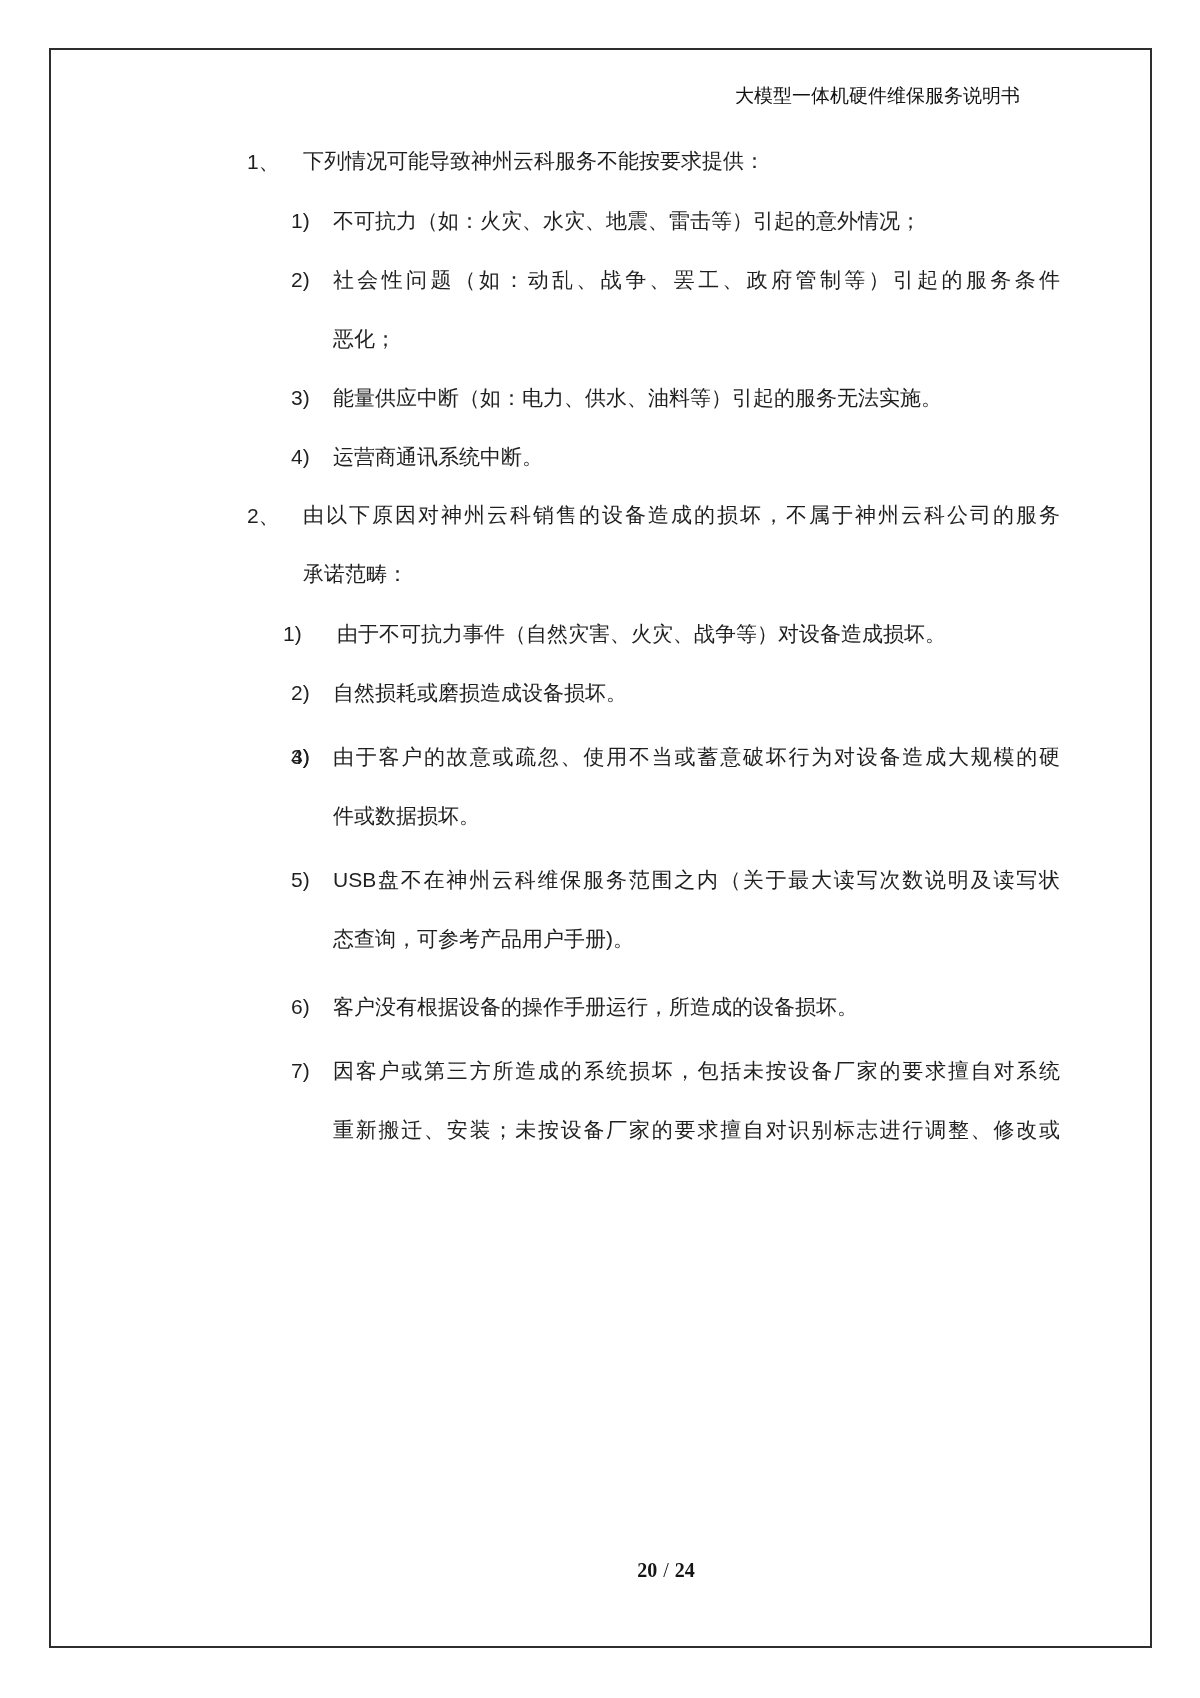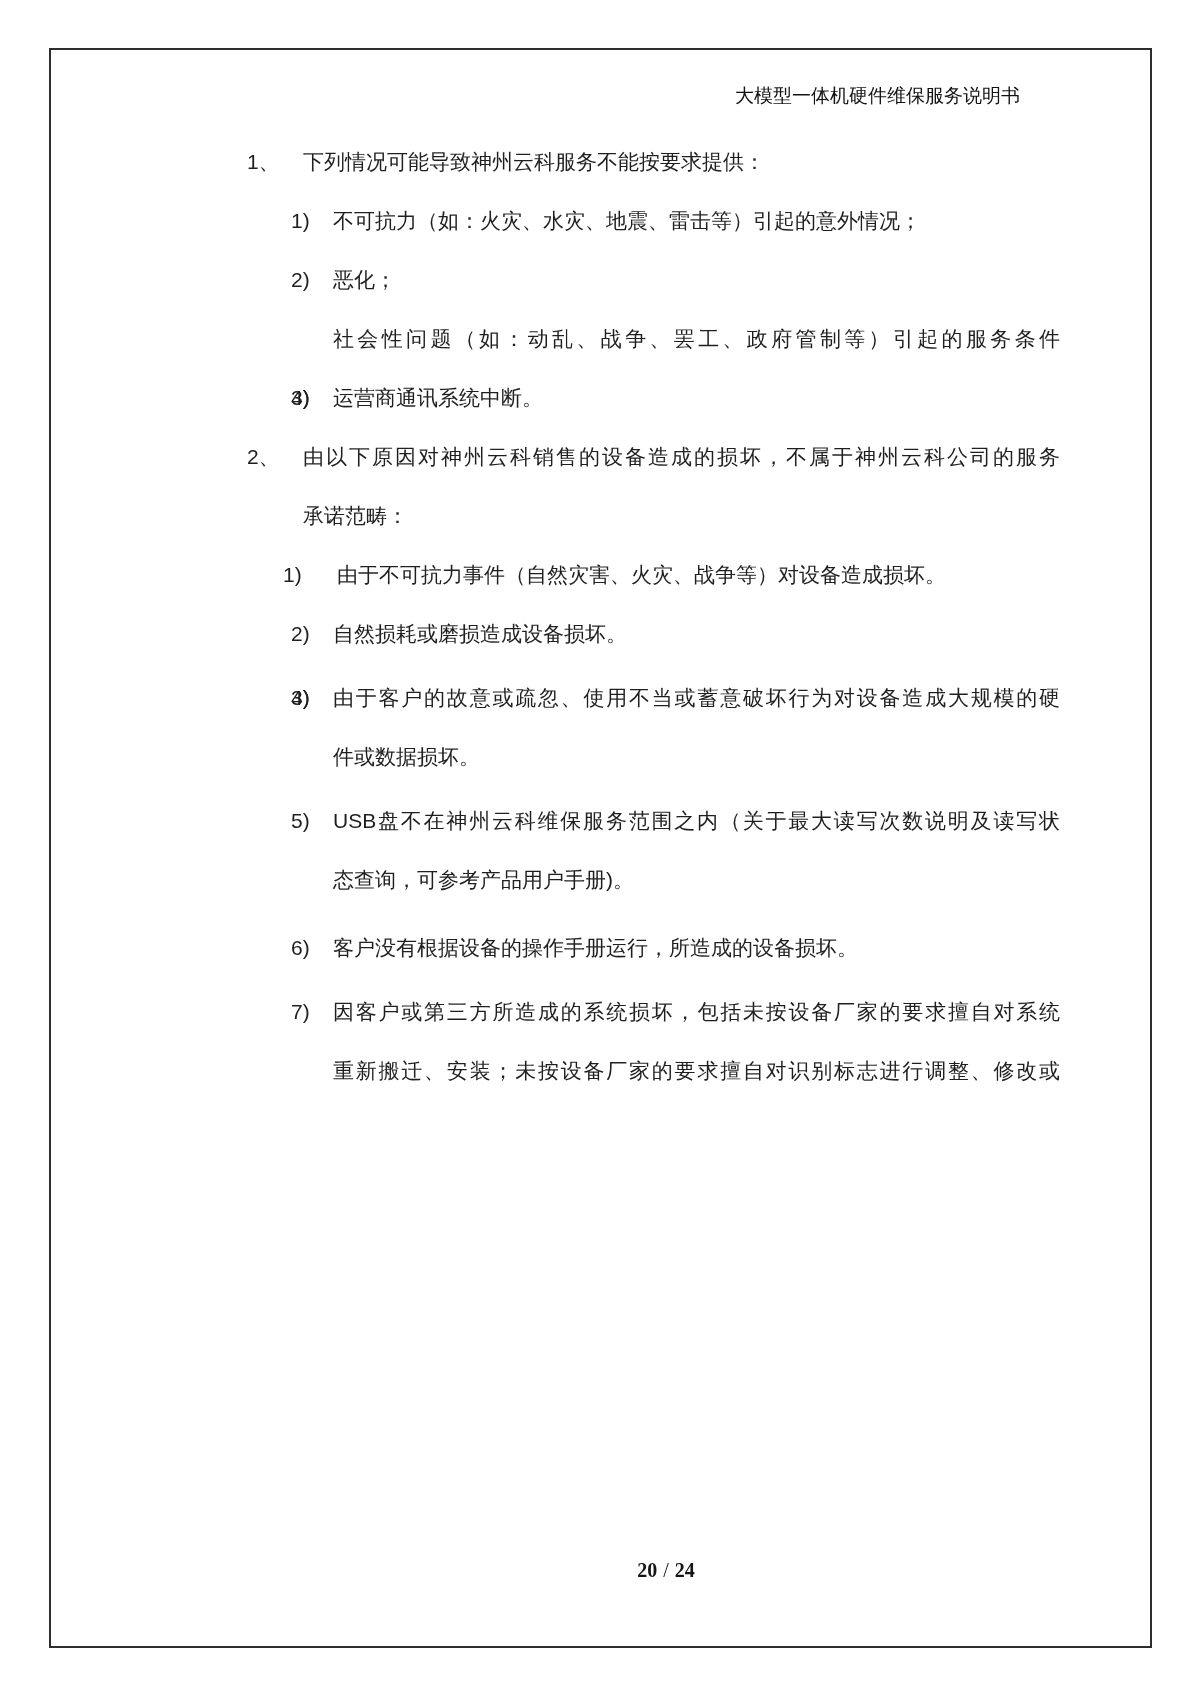--- a/index.html
+++ b/index.html
@@ -47,21 +47,21 @@
     line-height:59px;
     white-space:nowrap;
   }
   .item .line{
     font-size:21px;
     line-height:59px;
     margin-right:180px;
     white-space:normal;
   }
   .item.l1 .num{left:247px;}
-  .item.l1 .line{margin-left:303px;}
+  .item.l1 .line{margin-left:303px;font-family:Liberation Serif, serif;}
   .item.l2 .num{left:291px;}
   .item.l2 .line{margin-left:333px;}
   .item.l2f .num{left:283px;}
   .item.l2f .line{margin-left:337px;}
   .item.gap-s{margin-top:5px;}
   .item.gap-l{margin-top:9px;}
   .line.just{
     text-align:justify;
     text-align-last:justify;
   }
@@ -91,25 +91,26 @@
       <div class="item l1">
         <span class="num">1、</span>
         <div class="line">下列情况可能导致神州云科服务不能按要求提供：</div>
       </div>
       <div class="item l2">
         <span class="num">1)</span>
         <div class="line">不可抗力（如：火灾、水灾、地震、雷击等）引起的意外情况；</div>
       </div>
       <div class="item l2">
         <span class="num">2)</span>
+        <div class="line just">社会性问题（如：动乱、战争、罢工、政府管制等）引起的服务条件</div>
         <div class="line">恶化；</div>
-        <div class="line just">社会性问题（如：动乱、战争、罢工、政府管制等）引起的服务条件</div>
       </div>
       <div class="item l2">
         <span class="num">3)</span>
+        <div class="line">能量供应中断（如：电力、供水、油料等）引起的服务无法实施。</div>
       </div>
       <div class="item l2">
         <span class="num">4)</span>
         <div class="line">运营商通讯系统中断。</div>
       </div>
       <div class="item l1">
         <span class="num">2、</span>
         <div class="line just">由以下原因对神州云科销售的设备造成的损坏，不属于神州云科公司的服务</div>
         <div class="line">承诺范畴：</div>
       </div>

